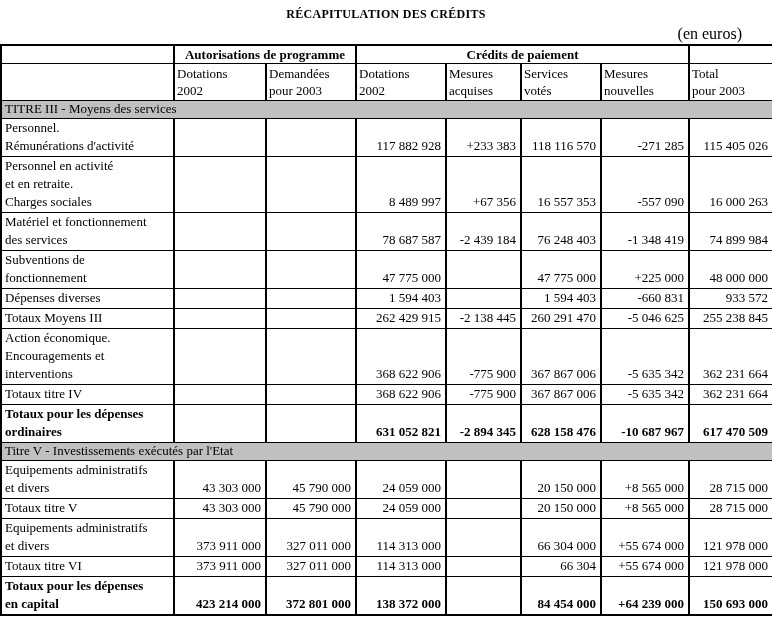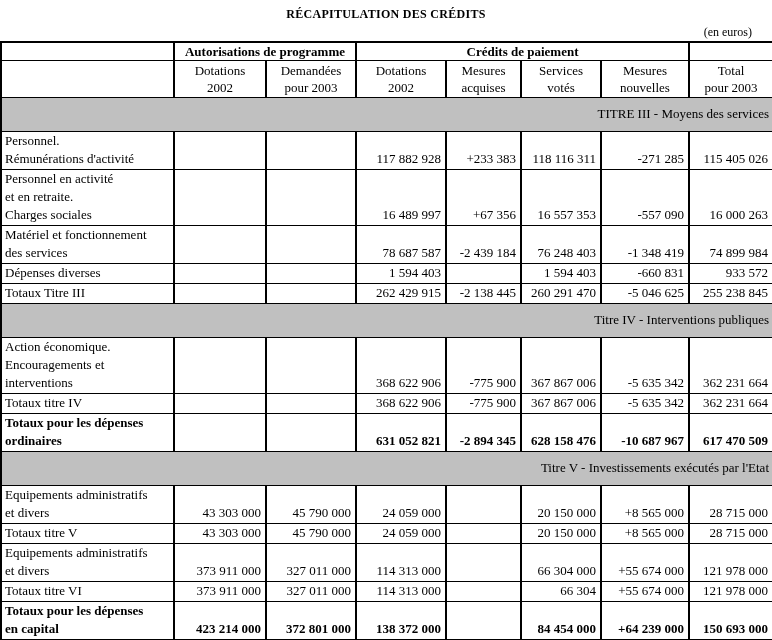--- a/index.html
+++ b/index.html
@@ -9,44 +9,44 @@
     background: #ffffff; color: #000;
     font-family: "Liberation Serif", serif;
     overflow: hidden;
   }
   .title {
     text-align: center; font-weight: bold;
     font-size: 12px; letter-spacing: 0.3px;
     margin-top: 7px;
   }
   .unit {
-    text-align: right; font-size: 12px;
-    padding-right: 20px; margin-top: 3px; margin-bottom: 1px;
+    text-align: right; font-size: 16px;
+    padding-right: 30px; margin-top: 3px; margin-bottom: 1px;
   }
   table {
     border-collapse: collapse; table-layout: fixed;
     width: 772px; border: 2px solid #000;
   }
   td {
     border-top: 1px solid #000; border-bottom: 1px solid #000;
     border-left: 2px solid #000; border-right: 2px solid #000;
     font-size: 13px; overflow: hidden; padding: 0 3px;
   }
   td.ghead {
     font-weight: bold; text-align: center;
     height: 18px; vertical-align: middle; line-height: 15px;
   }
   td.chead {
-    text-align: center; white-space: pre-line;
+    text-align: left; white-space: pre-line;
     line-height: 17px; height: 36px; vertical-align: middle;
-    padding: 1px 10px;
+    padding: 1px 2px;
   }
   td.band {
-    background: #c0c0c0; text-align: right;
-    height: 34px; vertical-align: middle; line-height: 16px;
+    background: #c0c0c0; text-align: left;
+    height: 18px; vertical-align: middle; line-height: 16px;
   }
   td.lbl {
     text-align: left; white-space: pre-line;
     line-height: 18px; vertical-align: bottom;
     padding: 0 12px 1px 3px;
   }
   td.num {
     text-align: right; vertical-align: bottom;
     line-height: 18px; height: 18px; padding: 0 4px 1px 2px;
   }
@@ -98,69 +98,77 @@
       <tr>
         <td class="band" colspan="8">TITRE III - Moyens des services</td>
       </tr>
       <tr>
         <td class="lbl">Personnel.
 Rémunérations d'activité</td>
         <td class="num"></td>
         <td class="num"></td>
         <td class="num">117 882 928</td>
         <td class="num">+233 383</td>
-        <td class="num">118 116 311</td>
+        <td class="num">118 116 570</td>
         <td class="num">-271 285</td>
         <td class="num">115 405 026</td>
       </tr>
       <tr>
         <td class="lbl">Personnel en activité
 et en retraite.
 Charges sociales</td>
         <td class="num"></td>
         <td class="num"></td>
-        <td class="num">16 489 997</td>
+        <td class="num">8 489 997</td>
         <td class="num">+67 356</td>
         <td class="num">16 557 353</td>
         <td class="num">-557 090</td>
         <td class="num">16 000 263</td>
       </tr>
       <tr>
         <td class="lbl">Matériel et fonctionnement
 des services</td>
         <td class="num"></td>
         <td class="num"></td>
         <td class="num">78 687 587</td>
         <td class="num">-2 439 184</td>
         <td class="num">76 248 403</td>
         <td class="num">-1 348 419</td>
         <td class="num">74 899 984</td>
       </tr>
       <tr>
+        <td class="lbl">Subventions de
+fonctionnement</td>
+        <td class="num"></td>
+        <td class="num"></td>
+        <td class="num">47 775 000</td>
+        <td class="num"></td>
+        <td class="num">47 775 000</td>
+        <td class="num">+225 000</td>
+        <td class="num">48 000 000</td>
+      </tr>
+      <tr>
         <td class="lbl">Dépenses diverses</td>
         <td class="num"></td>
         <td class="num"></td>
         <td class="num">1 594 403</td>
         <td class="num"></td>
         <td class="num">1 594 403</td>
         <td class="num">-660 831</td>
         <td class="num">933 572</td>
       </tr>
       <tr>
-        <td class="lbl">Totaux Titre III</td>
+        <td class="lbl">Totaux Moyens III</td>
         <td class="num"></td>
         <td class="num"></td>
         <td class="num">262 429 915</td>
         <td class="num">-2 138 445</td>
         <td class="num">260 291 470</td>
         <td class="num">-5 046 625</td>
         <td class="num">255 238 845</td>
-      </tr>
-      <tr>
-        <td class="band" colspan="8">Titre IV - Interventions publiques</td>
       </tr>
       <tr>
         <td class="lbl">Action économique.
 Encouragements et
 interventions</td>
         <td class="num"></td>
         <td class="num"></td>
         <td class="num">368 622 906</td>
         <td class="num">-775 900</td>
         <td class="num">367 867 006</td>

